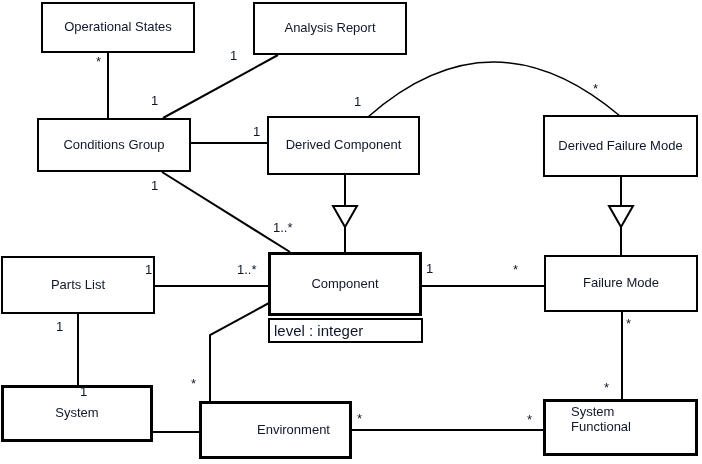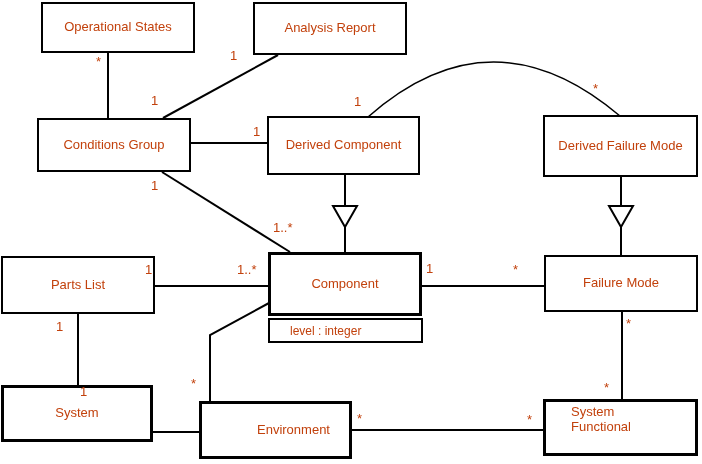--- a/index.html
+++ b/index.html
@@ -2,21 +2,21 @@
 <html><head>
 <meta charset="utf-8">
 <style>
   html, body { margin: 0; padding: 0; background: #ffffff; }
   .stage {
     position: relative;
     width: 702px;
     height: 464px;
     background: #ffffff;
     font-family: "Liberation Sans", sans-serif;
-    color: #c2410c;
+    color: #0f172a;
     overflow: hidden;
   }
   svg.edges {
     position: absolute;
     left: 0; top: 0;
     width: 702px; height: 464px;
   }
   .uml-class {
     position: absolute;
     box-sizing: border-box;
@@ -32,22 +32,22 @@
   }
   .uml-class.thick { border-width: 3px; }
   .uml-attr {
     position: absolute;
     box-sizing: border-box;
     border: 2px solid #000000;
     background: #ffffff;
     display: flex;
     align-items: center;
     justify-content: flex-start;
-    padding-left: 20px;
-    font-size: 12px;
+    padding-left: 4px;
+    font-size: 15px;
     white-space: nowrap;
   }
   .uml-class.two-line {
     justify-content: flex-start;
     align-items: flex-start;
     text-align: left;
   }
   .two-line .inner { padding: 3px 0 0 25px; }
   .mult {
     position: absolute;

